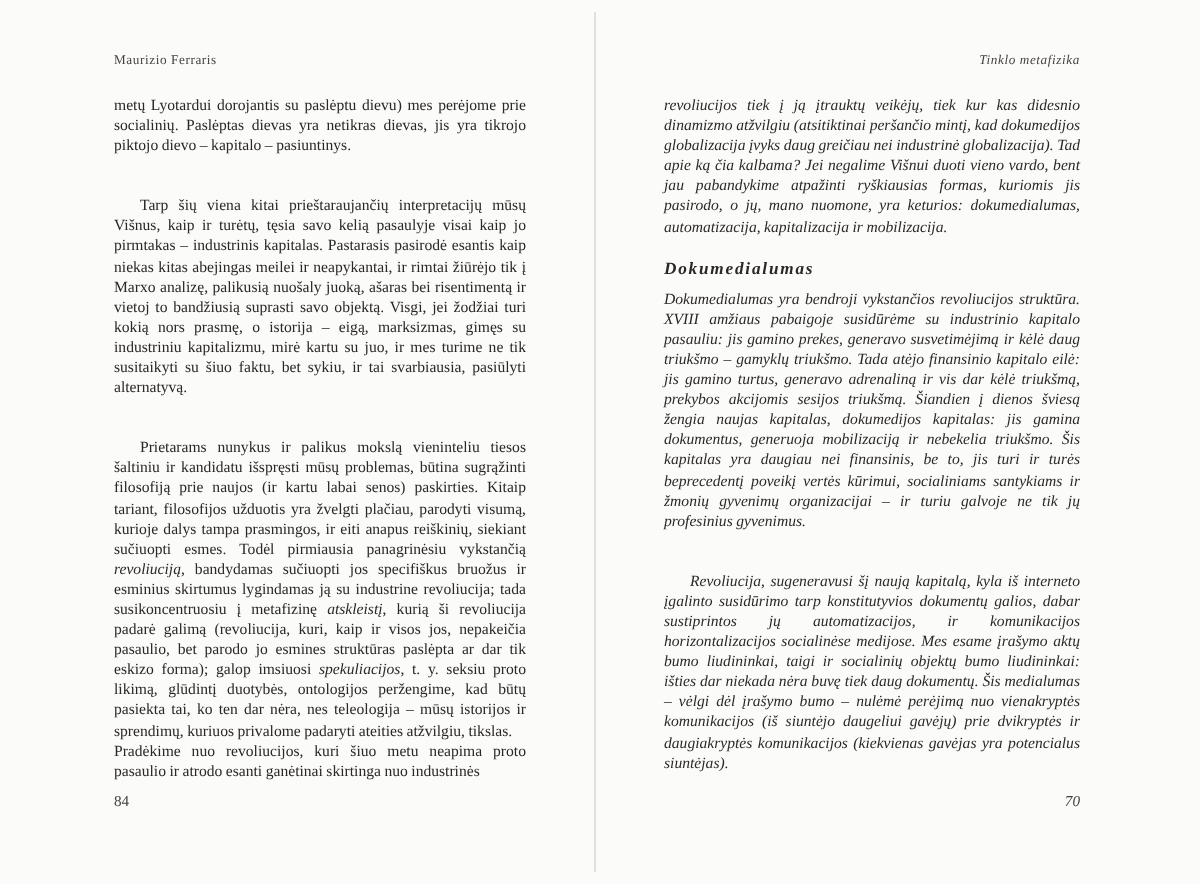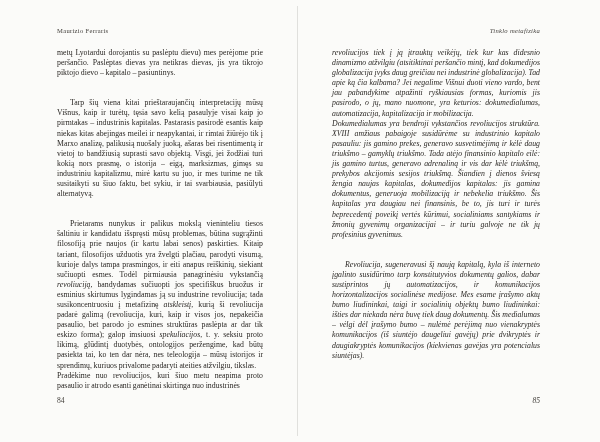--- a/index.html
+++ b/index.html
@@ -68,33 +68,34 @@
   .right .page-number { left: 32px; right: 60px; text-align: right; }
 </style>
 </head>
 <body>
 
 <div class="spread">
 
   <div class="page left">
     <div class="running-header">Maurizio Ferraris</div>
     <div class="body-col">
-        <p><span>metų Lyotardui dorojantis su paslėptu dievu) mes perėjome prie peršančio. Paslėptas dievas yra netikras dievas, jis yra tikrojo piktojo dievo – kapitalo – pasiuntinys.</span></p>
+        <p><span>metų Lyotardui dorojantis su paslėptu dievu) mes perėjome prie socialinių. Paslėptas dievas yra netikras dievas, jis yra tikrojo piktojo dievo – kapitalo – pasiuntinys.</span></p>
         <p class="indent"><span>Tarp šių viena kitai prieštaraujančių interpretacijų mūsų Višnus, kaip ir turėtų, tęsia savo kelią pasaulyje visai kaip jo pirmtakas – industrinis kapitalas. Pastarasis pasirodė esantis kaip niekas kitas abejingas meilei ir neapykantai, ir rimtai žiūrėjo tik į Marxo analizę, palikusią nuošaly juoką, ašaras bei risentimentą ir vietoj to bandžiusią suprasti savo objektą. Visgi, jei žodžiai turi kokią nors prasmę, o istorija – eigą, marksizmas, gimęs su industriniu kapitalizmu, mirė kartu su juo, ir mes turime ne tik susitaikyti su šiuo faktu, bet sykiu, ir tai svarbiausia, pasiūlyti alternatyvą.</span></p>
         <p class="indent"><span>Prietarams nunykus ir palikus mokslą vieninteliu tiesos šaltiniu ir kandidatu išspręsti mūsų problemas, būtina sugrąžinti filosofiją prie naujos (ir kartu labai senos) paskirties. Kitaip tariant, filosofijos užduotis yra žvelgti plačiau, parodyti visumą, kurioje dalys tampa prasmingos, ir eiti anapus reiškinių, siekiant sučiuopti esmes. Todėl pirmiausia panagrinėsiu vykstančią </span><em>revoliuciją</em><span>, bandydamas sučiuopti jos specifiškus bruožus ir esminius skirtumus lygindamas ją su industrine revoliucija; tada susikoncentruosiu į metafizinę </span><em>atskleistį</em><span>, kurią ši revoliucija padarė galimą (revoliucija, kuri, kaip ir visos jos, nepakeičia pasaulio, bet parodo jo esmines struktūras paslėpta ar dar tik eskizo forma); galop imsiuosi </span><em>spekuliacijos</em><span>, t. y. seksiu proto likimą, glūdintį duotybės, ontologijos peržengime, kad būtų pasiekta tai, ko ten dar nėra, nes teleologija – mūsų istorijos ir sprendimų, kuriuos privalome padaryti ateities atžvilgiu, tikslas.</span></p>
         <p><span>Pradėkime nuo revoliucijos, kuri šiuo metu neapima proto pasaulio ir atrodo esanti ganėtinai skirtinga nuo industrinės</span></p>
       </div>
     <div class="page-number">84</div>
   </div>
 
   <div class="gutter"></div>
 
   <div class="page right">
     <div class="running-header">Tinklo metafizika</div>
     <div class="body-col">
         <p><span>revoliucijos tiek į ją įtrauktų veikėjų, tiek kur kas didesnio dinamizmo atžvilgiu (atsitiktinai peršančio mintį, kad dokumedijos globalizacija įvyks daug greičiau nei industrinė globalizacija). Tad apie ką čia kalbama? Jei negalime Višnui duoti vieno vardo, bent jau pabandykime atpažinti ryškiausias formas, kuriomis jis pasirodo, o jų, mano nuomone, yra keturios: dokumedialumas, automatizacija, kapitalizacija ir mobilizacija.</span></p>
+        <h3><span>Dokumedialumas</span></h3>
         <p><span>Dokumedialumas yra bendroji vykstančios revoliucijos struktūra. XVIII amžiaus pabaigoje susidūrėme su industrinio kapitalo pasauliu: jis gamino prekes, generavo susvetimėjimą ir kėlė daug triukšmo – gamyklų triukšmo. Tada atėjo finansinio kapitalo eilė: jis gamino turtus, generavo adrenaliną ir vis dar kėlė triukšmą, prekybos akcijomis sesijos triukšmą. Šiandien į dienos šviesą žengia naujas kapitalas, dokumedijos kapitalas: jis gamina dokumentus, generuoja mobilizaciją ir nebekelia triukšmo. Šis kapitalas yra daugiau nei finansinis, be to, jis turi ir turės beprecedentį poveikį vertės kūrimui, socialiniams santykiams ir žmonių gyvenimų organizacijai – ir turiu galvoje ne tik jų profesinius gyvenimus.</span></p>
         <p class="indent"><span>Revoliucija, sugeneravusi šį naują kapitalą, kyla iš interneto įgalinto susidūrimo tarp konstitutyvios dokumentų galios, dabar sustiprintos jų automatizacijos, ir komunikacijos horizontalizacijos socialinėse medijose. Mes esame įrašymo aktų bumo liudininkai, taigi ir socialinių objektų bumo liudininkai: išties dar niekada nėra buvę tiek daug dokumentų. Šis medialumas – vėlgi dėl įrašymo bumo – nulėmė perėjimą nuo vienakryptės komunikacijos (iš siuntėjo daugeliui gavėjų) prie dvikryptės ir daugiakryptės komunikacijos (kiekvienas gavėjas yra potencialus siuntėjas).</span></p>
       </div>
-    <div class="page-number">85</div>
+    <div class="page-number">70</div>
   </div>
 
 </div>
 
 </body></html>

